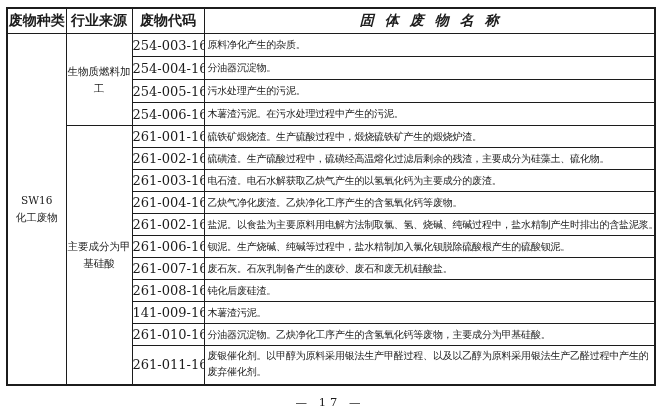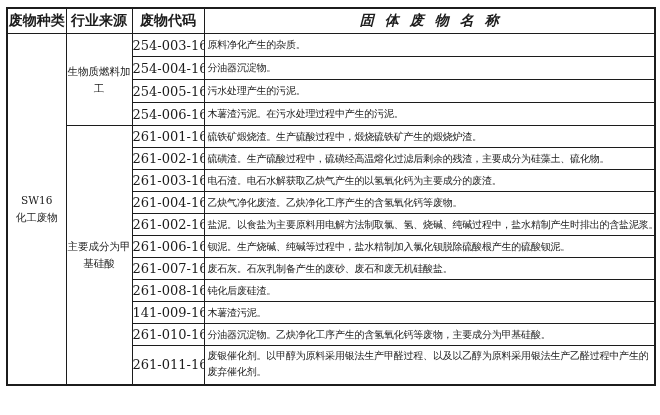--- a/index.html
+++ b/index.html
@@ -160,13 +160,14 @@
       <td class="code-cell">261-010-16</td>
       <td class="name-cell">分油器沉淀物。乙炔净化工序产生的含氢氧化钙等废物，主要成分为甲基硅酸。</td>
     </tr>
     <tr class="row-double">
       <td class="code-cell">261-011-16</td>
       <td class="name-cell wrap">废银催化剂。以甲醇为原料采用银法生产甲醛过程、以及以乙醇为原料采用银法生产乙醛过程中产生的废弃催化剂。</td>
     </tr>
   </tbody>
     </table>
 
+  <div class="page-footer">— 17 —</div>
 </div>
 
 </body></html>

